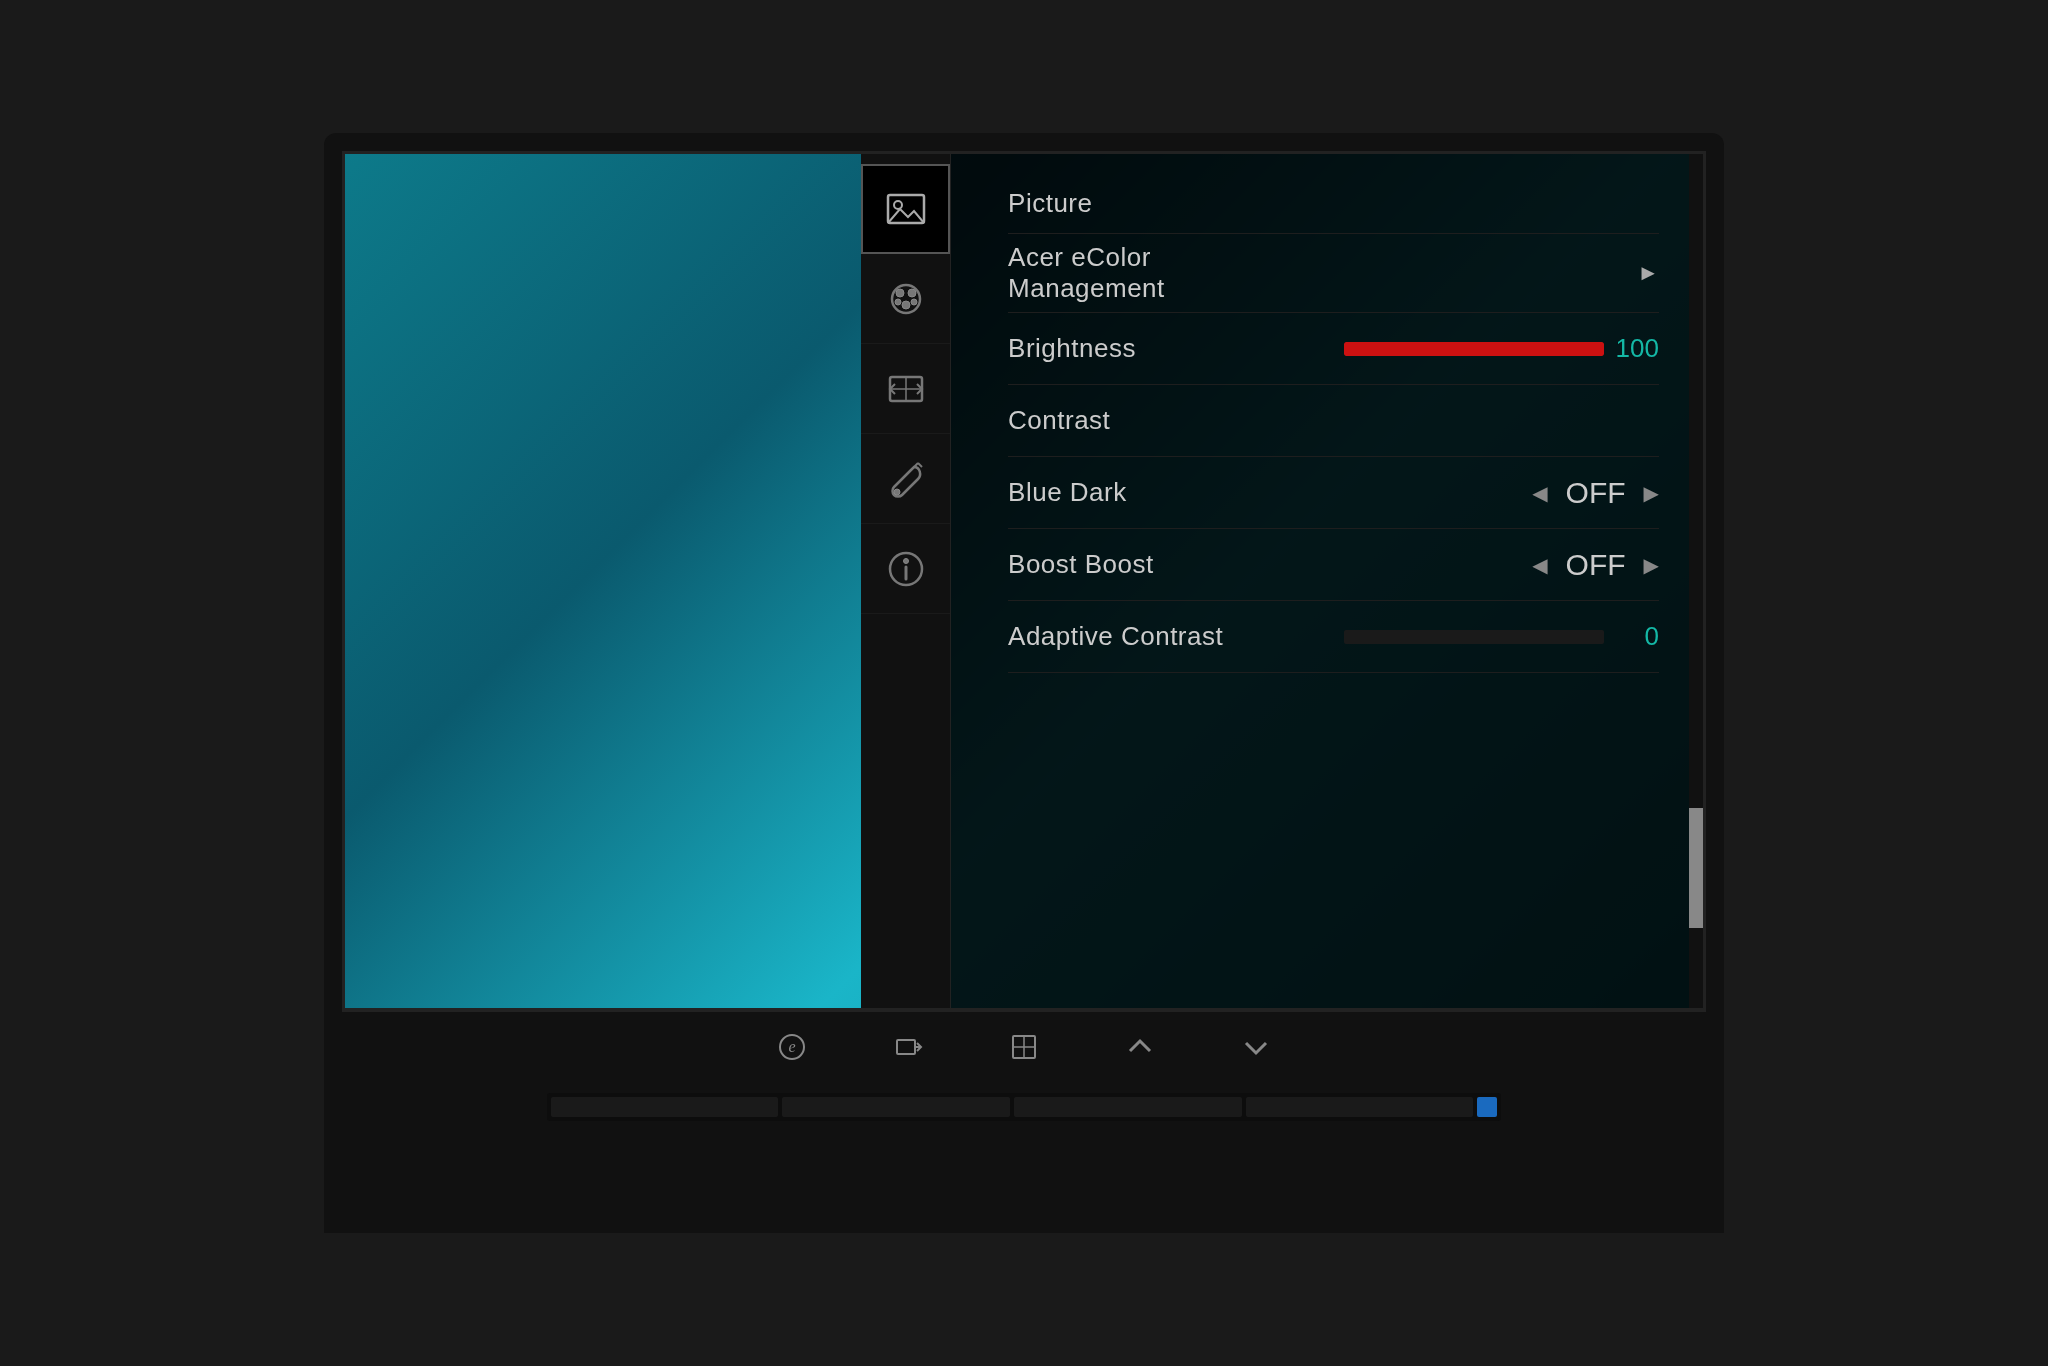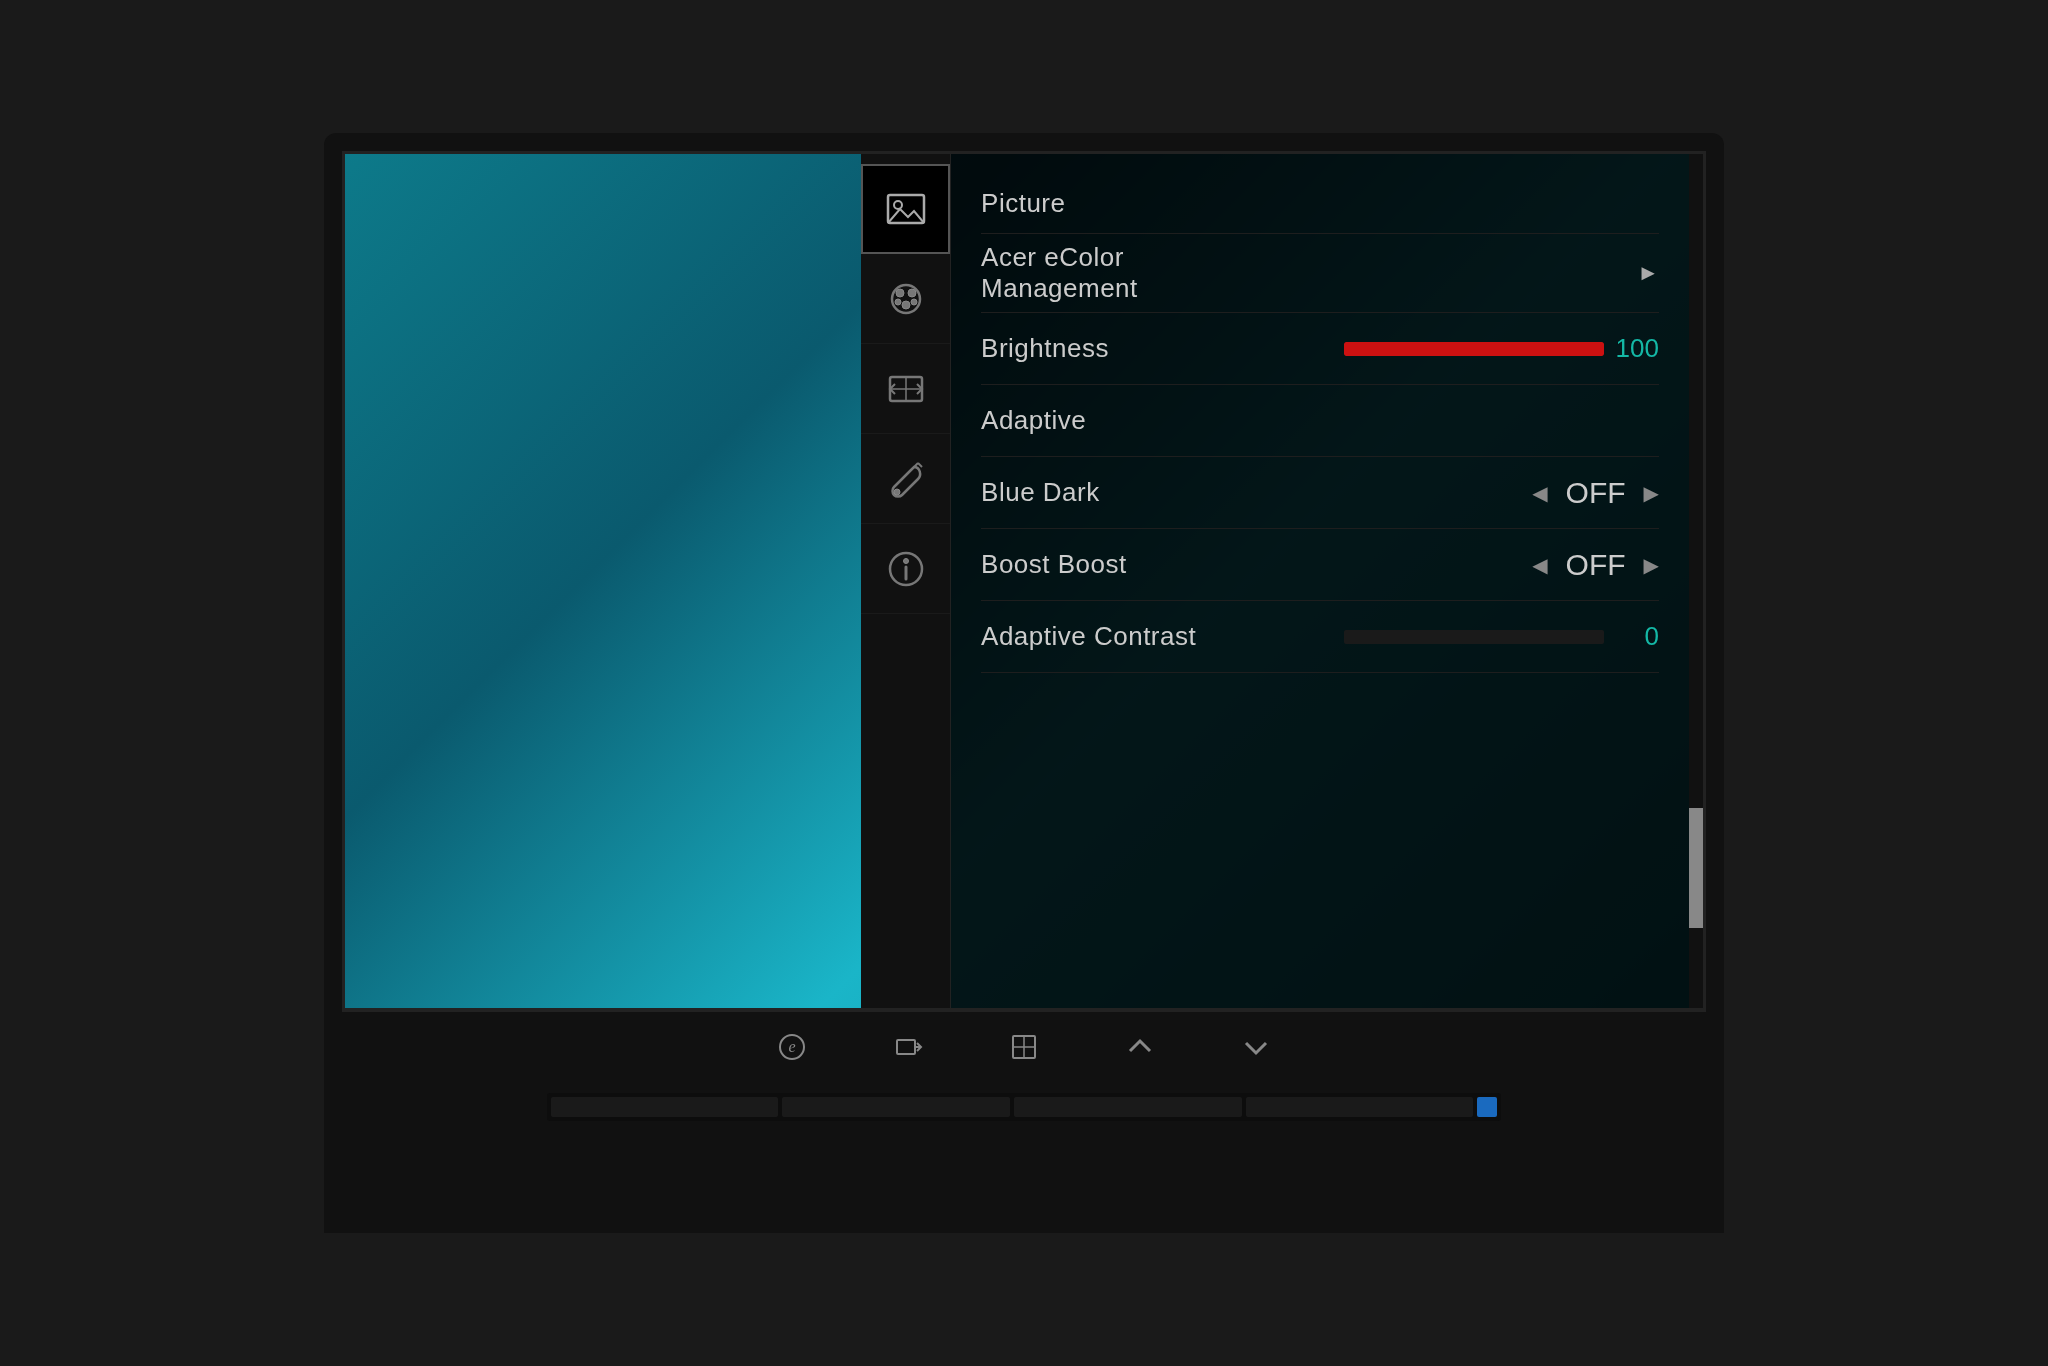--- a/index.html
+++ b/index.html
@@ -109,20 +109,21 @@
       color: #ccc;
       font-family: 'Arial', 'Helvetica', sans-serif;
     }
 
     .osd-row {
       display: flex;
       align-items: center;
       min-height: 72px;
       border-bottom: 1px solid #1e1e1e;
       padding: 8px 0;
+      margin-left: 27px;
     }
 
     .osd-row:first-child {
       min-height: 60px;
     }
 
     .osd-label {
       width: 260px;
       font-size: 26px;
       color: #ccc;
@@ -356,21 +357,21 @@
           <div class="osd-label">Brightness</div>
           <div class="osd-control">
             <div class="slider-track">
               <div class="slider-fill" style="width:100%"></div>
             </div>
             <span class="slider-value">100</span>
           </div>
         </div>
 
         <div class="osd-row">
-          <div class="osd-label">Adaptive</div>
+          <div class="osd-label">Contrast</div>
         </div>
 
         <div class="osd-row">
           <div class="osd-label">Blue Dark</div>
           <div class="osd-control">
             <div class="toggle-control">
               <span class="toggle-arrow">◀</span>
               <span class="toggle-value">OFF</span>
               <span class="toggle-arrow">▶</span>
             </div>

